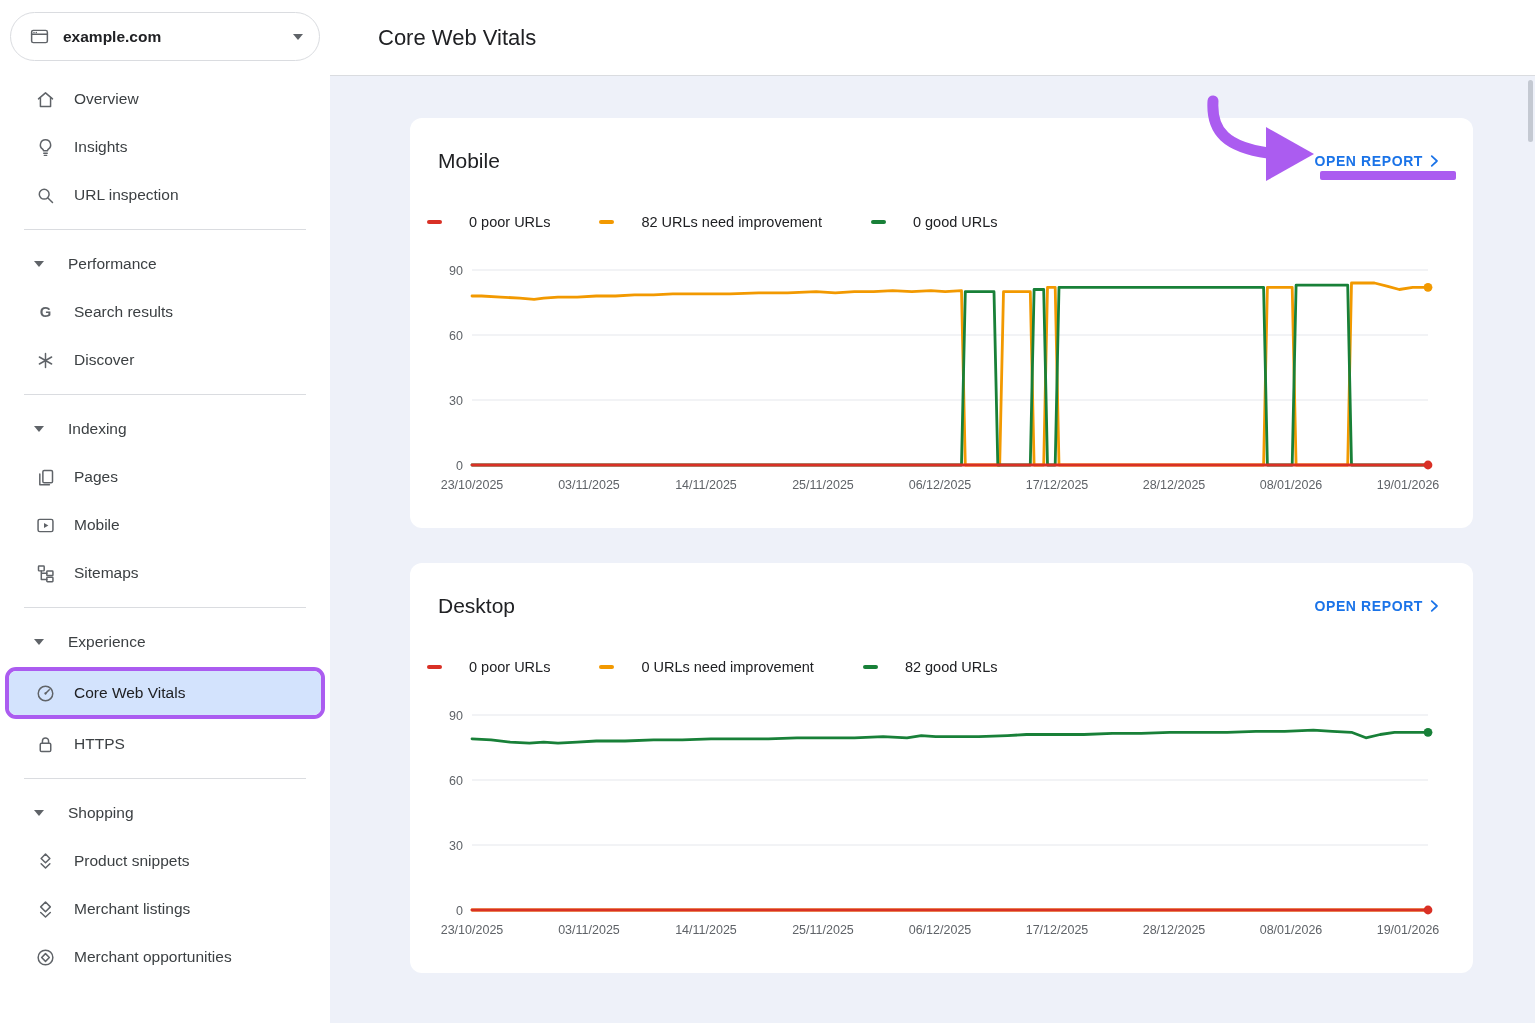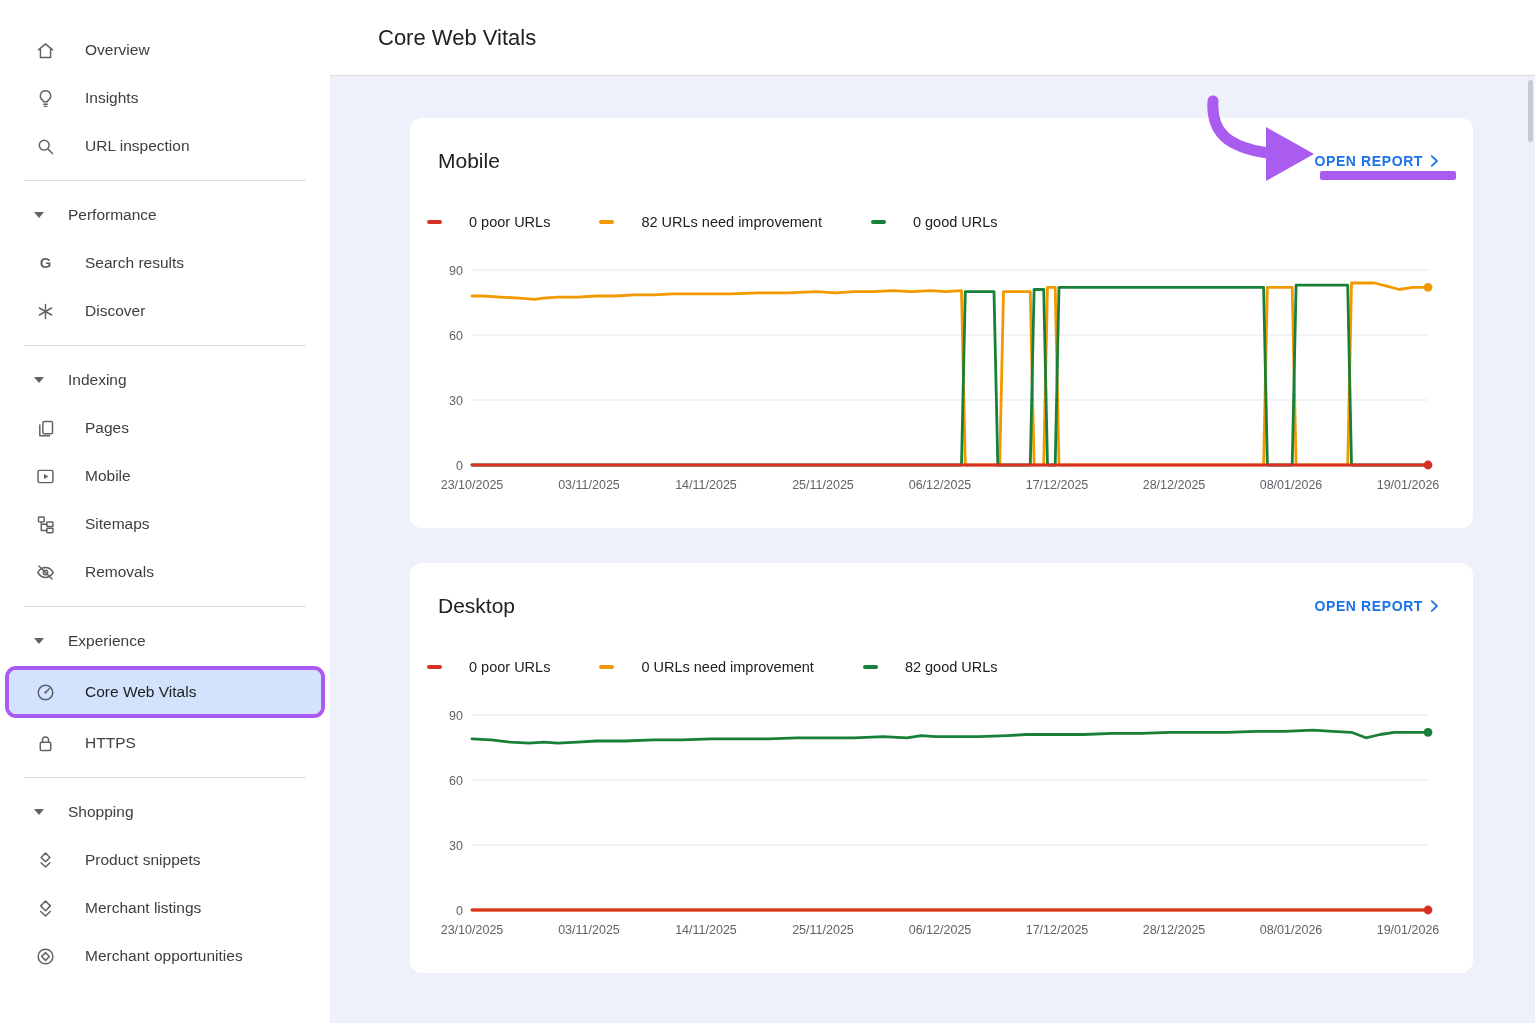--- a/index.html
+++ b/index.html
@@ -11,21 +11,21 @@
 
   
   .sidebar { position:absolute; left:0; top:0; width:330px; height:100%; background:#fff; z-index:3; padding-top:12px; }
   .property {
     margin:0 10px; height:49px; border:1px solid #dadce0; border-radius:26px;
     display:flex; align-items:center; padding:0 16px 0 17px; gap:13px; cursor:pointer; background:#fff;
   }
   .property .plabel { font-size:15.5px; font-weight:bold; color:#202124; flex:1; }
   .caret-down { width:0; height:0; border-left:5px solid transparent; border-right:5px solid transparent; border-top:6px solid #5f6368; }
   .nav { margin-top:14px; }
-  .item { height:48px; display:flex; align-items:center; padding-left:34px; gap:29px; font-size:15.5px; color:#3c4043; cursor:pointer; }
+  .item { height:48px; display:flex; align-items:center; padding-left:34px; gap:18px; font-size:15.5px; color:#3c4043; cursor:pointer; }
   .item .lbl { white-space:nowrap; }
   .ic { width:22px; height:22px; display:flex; align-items:center; justify-content:center; flex:none; }
   .ic svg { width:21px; height:21px; fill:none; stroke:#5f6368; stroke-width:1.7; stroke-linecap:round; stroke-linejoin:round; }
   .divider { border-top:1px solid #dadce0; margin:10px 24px; }
   .section-h { height:48px; display:flex; align-items:center; padding-left:34px; gap:24px; font-size:15.5px; color:#3c4043; cursor:pointer; }
   .annotate-box { border:4px solid currentColor; border-radius:11px; margin:1px 5px; overflow:hidden; }
   .item.selected { height:44px; padding-left:25px; border-radius:7px; background:#d3e3fd; color:#202124; }
 
   
   .main-header {
@@ -52,20 +52,31 @@
   .chart svg text { font-family:"Liberation Sans", sans-serif; }
 
   
   .overlay { position:absolute; left:0; top:0; z-index:9; pointer-events:none; }
 </style>
 </head>
 <body>
 
 <div class="sidebar">
 
+  <div class="property">
+    <span class="ic">
+      <svg viewBox="0 0 24 24">
+          <rect x="3" y="5" width="18" height="14" rx="2"></rect>
+          <path d="M3 9.5h18"></path>
+          <path d="M5.7 7.3h.01M8.3 7.3h.01"></path>
+        </svg>
+    </span>
+    <span class="plabel">example.com</span>
+    <span class="caret-down"></span>
+  </div>
 
   <div class="nav">
 
     <div class="item">
       <span class="ic">
           <svg viewBox="0 0 24 24">
             <path d="M4 11.3 12 4.4l8 6.9"></path>
             <path d="M6.2 9.8V20h11.6V9.8"></path>
           </svg>
         </span>
@@ -140,30 +151,20 @@
     <div class="item">
       <span class="ic">
           <svg viewBox="0 0 24 24">
             <rect x="4" y="3.5" width="6.5" height="5.5" rx="0.8"></rect>
             <rect x="13.5" y="9.2" width="7" height="5.2" rx="0.8"></rect>
             <rect x="13.5" y="16.2" width="7" height="5.2" rx="0.8"></rect>
             <path d="M7.2 9v9.8h6.3M7.2 11.8h6.3"></path>
           </svg>
         </span>
       <span class="lbl">Sitemaps</span>
-    </div>
-    <div class="item">
-      <span class="ic">
-          <svg viewBox="0 0 24 24">
-            <path d="M3.2 12s3.4-5.7 8.8-5.7 8.8 5.7 8.8 5.7-3.4 5.7-8.8 5.7S3.2 12 3.2 12z"></path>
-            <circle cx="12" cy="12" r="2.5"></circle>
-            <path d="M4.5 4.5 19.5 19.5"></path>
-          </svg>
-        </span>
-      <span class="lbl">Removals</span>
     </div>
 
     <div class="divider"></div>
 
     <div class="section-h">
       <span class="caret-down"></span>
       <span>Experience</span>
     </div>
 
     <div class="annotate-box" style="color: rgb(171, 92, 240);">

